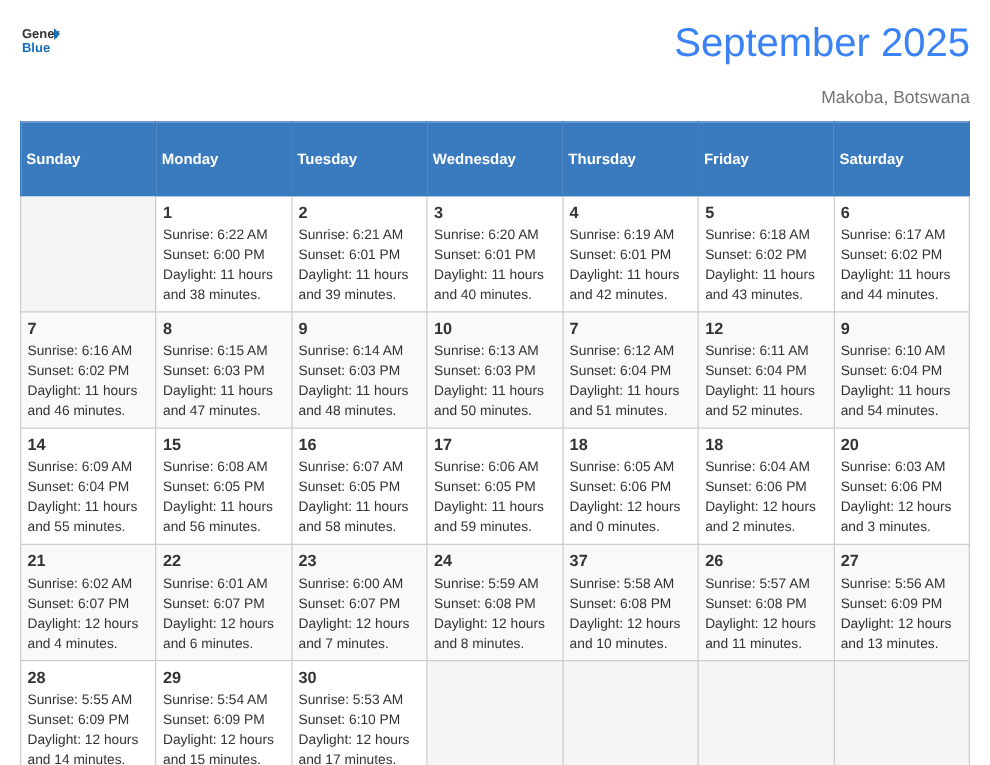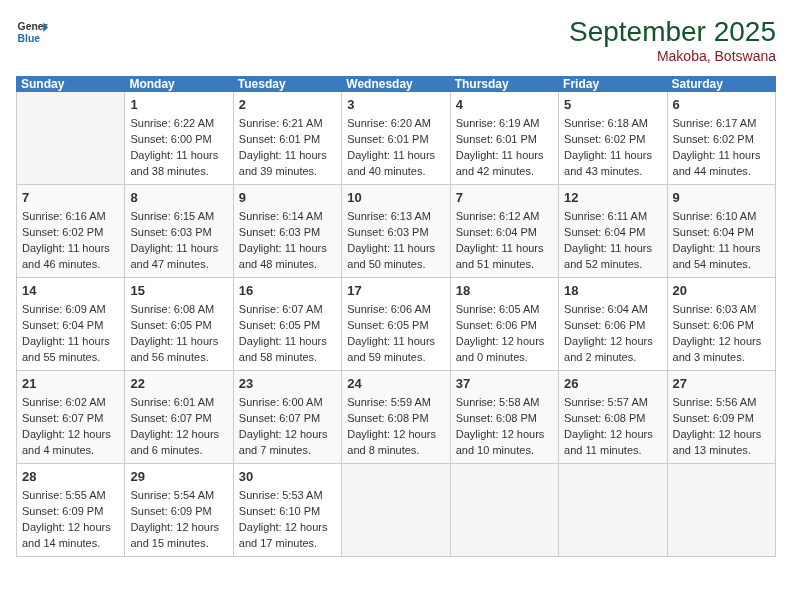--- a/index.html
+++ b/index.html
@@ -22,37 +22,38 @@
       gap: 4px;
     }
     .logo-icon {
       width: 32px;
       height: 32px;
     }
     .title-block {
       text-align: right;
     }
     .month-title {
-      font-size: 28px;
+      font-size: 32px;
       font-weight: 300;
-      color: #14532d;
+      color: #3b82f6;
     }
     .location {
       font-size: 14px;
-      color: #7f1d1d;
+      color: #737373;
+      margin-top: 16px;
     }
     table {
       width: 100%;
       border-collapse: collapse;
       font-size: 10px;
     }
     thead tr th {
       background-color: #3a7abf;
       color: #fff;
-      padding: 0 4px;
+      padding: 22px 4px;
       text-align: left;
       font-size: 12px;
       font-weight: bold;
       border: 1px solid #3a7abf;
     }
     tbody tr td {
       border: 1px solid #ccc;
       padding: 4px 5px;
       vertical-align: top;
       width: 108px;

